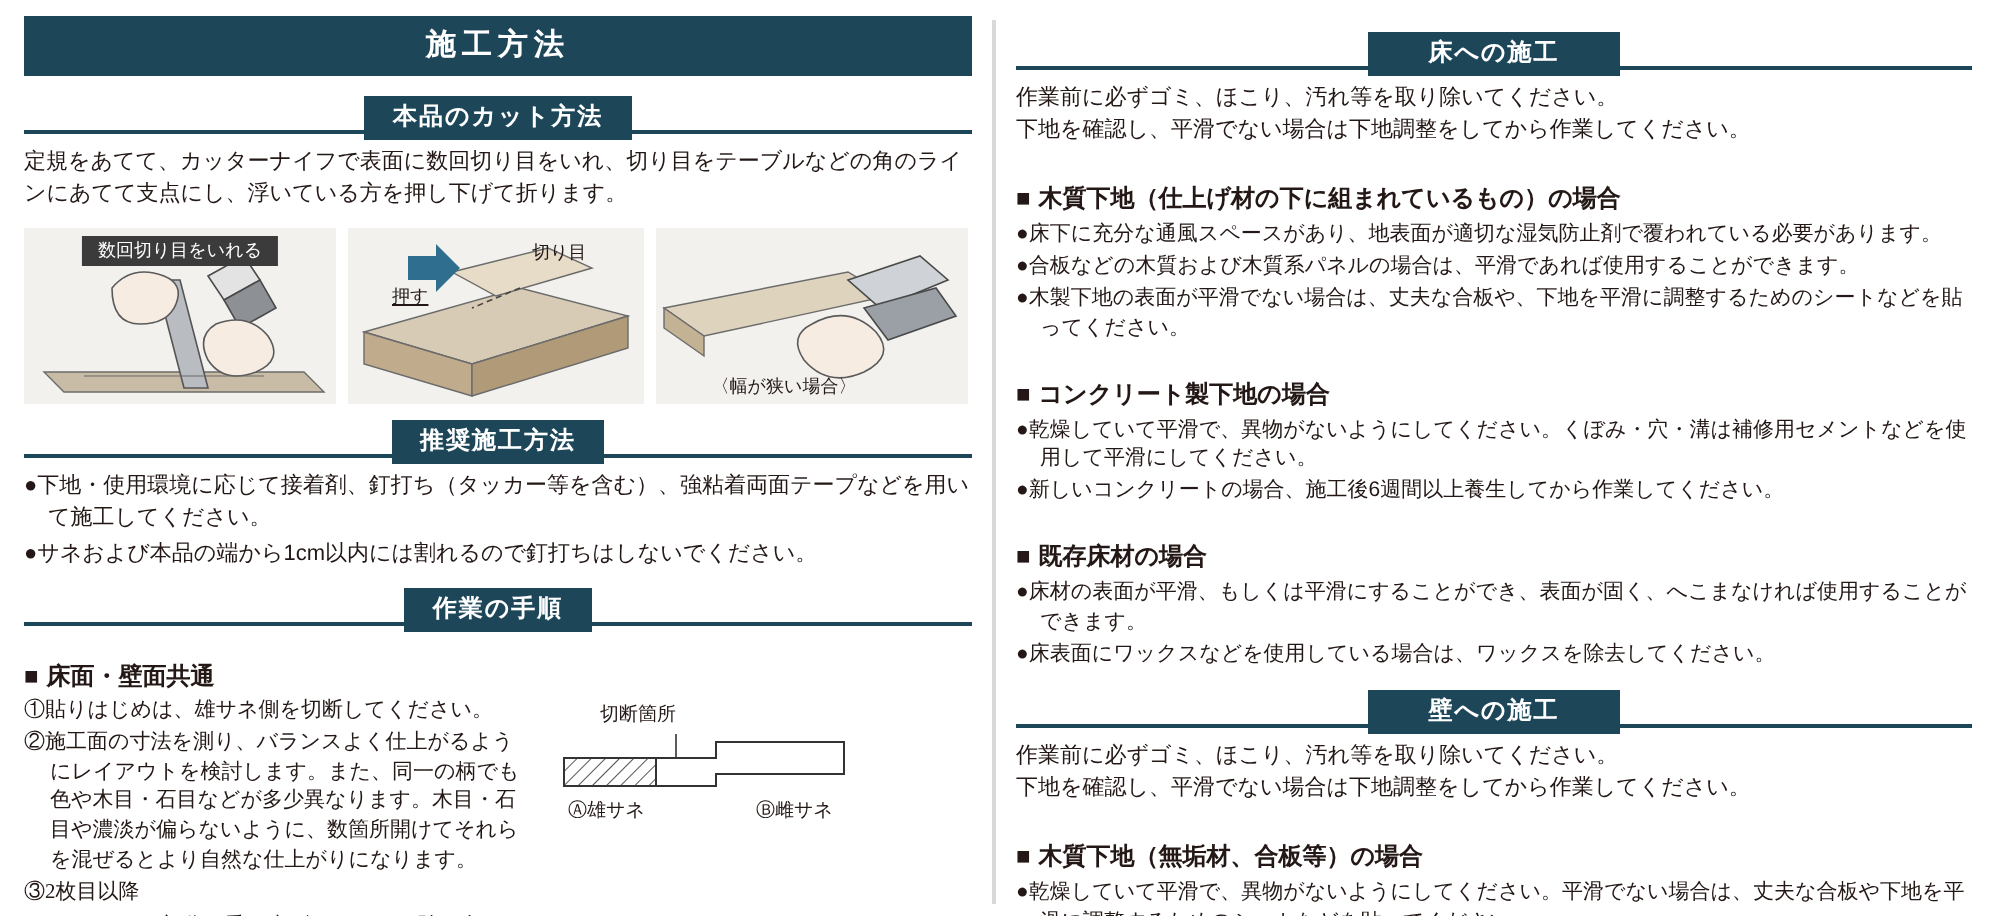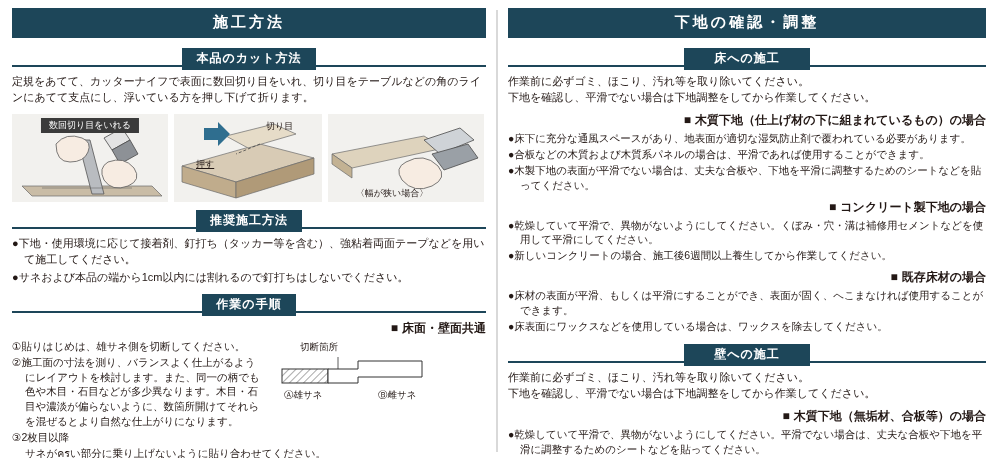--- a/index.html
+++ b/index.html
@@ -53,21 +53,21 @@
     z-index:1;
   }
   .subhead.center{text-align:center;}
   .subhead.center .tab{padding:2px 30px 3px;}
 
   
   p{margin:0;}
   .body{font-size:11px;line-height:1.45;}
   .body-sm{font-size:11px;line-height:1.45;}
   .bullet-line{font-size:11px;line-height:1.45;padding-left:12px;text-indent:-12px;margin-bottom:2px;}
-  .sq{font-weight:bold;font-size:12px;margin:6px 0 2px;text-align:right;}
+  .sq{font-weight:bold;font-size:12px;margin:17px 0 2px;}
   .sq .mark{color:#231815;margin-right:4px;}
   .dot-list{margin:0;padding:0;list-style:none;}
   .dot-list li{font-size:10.5px;line-height:1.42;padding-left:12px;text-indent:-12px;margin-bottom:1px;}
   .num-list{margin:0;padding:0;list-style:none;}
   .num-list li{font-size:10.5px;line-height:1.42;padding-left:13px;text-indent:-13px;margin-bottom:1px;}
   .sub-indent{font-size:10.5px;line-height:1.42;padding-left:13px;}
 
   
   .figrow{display:flex;gap:6px;margin-top:8px;}
   .fig{position:relative;background:#f2f1ee;}
@@ -83,21 +83,21 @@
 
   .fig1{width:156px;height:88px;}
   .fig2{width:148px;height:88px;}
   .fig3{width:128px;height:88px;}
 
   
   .sanefig{position:relative;width:200px;height:62px;margin:4px 0 2px 10px;}
   .sanefig .t{position:absolute;font-size:9.5px;white-space:nowrap;}
 
   .twocol{display:flex;}
-  .twocol .leftc{width:250px;}
+  .twocol .leftc{width:250px;font-family:Liberation Serif, serif;}
   .twocol .rightc{flex:1;}
 </style>
 </head>
 <body>
 
 <div class="page">
 
   <div class="col col-left">
 
     <div class="mainbar">施工方法</div>
@@ -139,21 +139,21 @@
           <polygon points="8,52 86,30 140,44 62,68" fill="#d8cbb5" stroke="#6b6b6b" stroke-width="0.7"></polygon>
           <polygon points="8,52 62,68 62,84 8,68" fill="#c0ac8c" stroke="#6b6b6b" stroke-width="0.7"></polygon>
           <polygon points="62,68 140,44 140,60 62,84" fill="#b09a78" stroke="#6b6b6b" stroke-width="0.7"></polygon>
 
           <polygon points="52,22 100,10 122,20 74,34" fill="#e6dcc8" stroke="#6b6b6b" stroke-width="0.7"></polygon>
 
           <polygon points="30,14 44,14 44,8 56,20 44,32 44,26 30,26" fill="#2f6e8f"></polygon>
 
           <line x1="86" y1="30" x2="62" y2="40" stroke="#444" stroke-width="0.8" stroke-dasharray="3,2"></line>
         </svg>
-        <span class="lbl" style="left:22px;top:44px;text-decoration:underline;">押す</span>
+        <span class="lbl" style="left:22px;top:28px;text-decoration:underline;">押す</span>
         <span class="lbl" style="left:92px;top:6px;">切り目</span>
       </div>
 
       <div class="fig fig3">
         <svg width="156" height="88" viewBox="0 0 156 88">
           <rect x="0" y="0" width="156" height="88" fill="#f2f1ee"></rect>
 
           <polygon points="4,40 96,22 116,34 24,54" fill="#ded3bd" stroke="#6b6b6b" stroke-width="0.7"></polygon>
           <polygon points="4,40 24,54 24,64 4,50" fill="#c3b293" stroke="#6b6b6b" stroke-width="0.7"></polygon>
 
@@ -211,21 +211,20 @@
     </div>
 
     <p class="sub-indent">サネがครい部分に乗り上げないように貼り合わせてください。</p>
 
   </div>
 
   <div class="divider"></div>
 
   <div class="col col-right">
 
-    <div class="mainbar">下地の確認・調整</div>
 
     <div class="subhead center">
       <span class="tab">床への施工</span>
       <span class="rule"></span>
     </div>
     <p class="body-sm">作業前に必ずゴミ、ほこり、汚れ等を取り除いてください。</p>
     <p class="body-sm">下地を確認し、平滑でない場合は下地調整をしてから作業してください。</p>
 
     <div class="sq">
       <span class="mark">■</span><span>木質下地（仕上げ材の下に組まれているもの）の場合</span>

